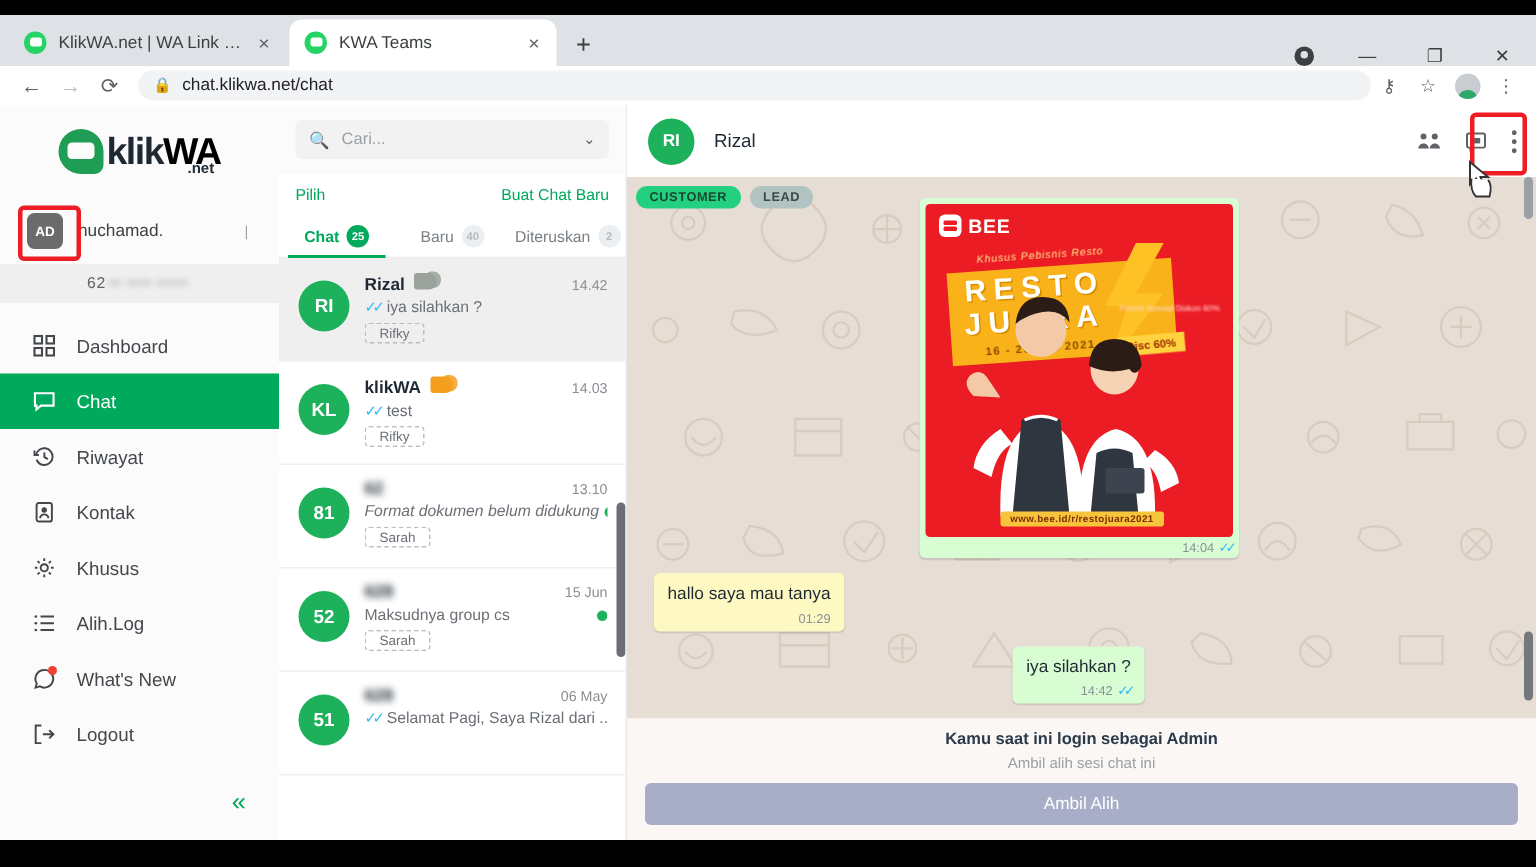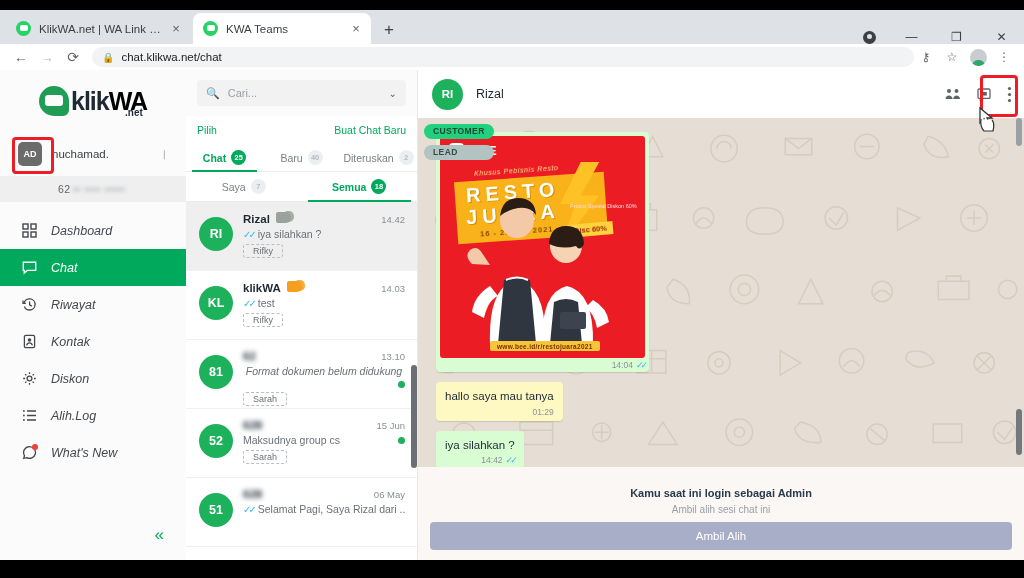--- a/index.html
+++ b/index.html
@@ -165,21 +165,21 @@
   .user-sub {
     height: 26px; background: #efefef;
     display: flex; align-items: center; padding-left: 58px;
     font-size: 10.5px; color: #5f6368; letter-spacing: 0.5px;
   }
   .sub-blur {
     display: inline-block; margin-left: 2px;
     filter: blur(2.2px); color: #9aa0a6;
   }
 
-  .nav { margin-top: 10px; font-style: italic; }
+  .nav { margin-top: 10px; }
   .nav-item {
     height: 37px; display: flex; align-items: center;
     gap: 14px; padding-left: 21px;
     font-size: 12.5px; color: #44484c;
     position: relative;
   }
   .nav-item.active { background: #00a95c; color: #fff; }
   .nav-ico {
     width: 16px; height: 16px; flex: 0 0 16px;
     display: flex; align-items: center; justify-content: center;
@@ -293,21 +293,21 @@
   }
   .ci-time {
     margin-left: auto; font-size: 9.5px; color: #8a8f94;
     white-space: nowrap;
   }
   .ci-msg {
     margin-top: 3px; font-size: 10.5px; color: #6b7076;
     display: flex; align-items: center; gap: 4px;
     white-space: nowrap; overflow: hidden;
   }
-  .ci-msg.italic { font-style: italic; flex-direction: column; }
+  .ci-msg.italic { font-style: italic; }
   .ticks { color: #34b7f1; font-size: 10px; letter-spacing: -3px; }
   .unread-dot {
     margin-left: auto; width: 7px; height: 7px; border-radius: 50%;
     background: #1eb15c; flex: 0 0 7px;
   }
   .ci-assignee {
     margin-top: 4px;
     display: inline-block;
     border: 1px dashed #b9bec3;
     border-radius: 3px;
@@ -346,36 +346,36 @@
     pointer-events: none; z-index: 6;
   }
 
   .msgarea {
     flex: 1 1 auto; position: relative; overflow: hidden;
     background-color: #e6ddd4;
   }
   .doodle { position: absolute; inset: 0; opacity: .45; }
   .tagrow {
     position: absolute; left: 6px; top: 6px;
-    display: flex; gap: 6px; z-index: 3; flex-direction: column;
+    display: flex; gap: 6px; z-index: 3;
   }
   .chip {
     border-radius: 9px; padding: 2px 9px 3px;
     font-size: 8.5px; font-weight: bold; letter-spacing: .4px;
   }
   .chip.cust { background: #22d07f; color: #164a30; }
   .chip.lead { background: #b2c4c2; color: #3c4a49; }
 
   .msgs {
     position: absolute; inset: 0; padding: 14px 22px 8px 18px;
     display: flex; flex-direction: column; gap: 10px;
     z-index: 2;
   }
   .row { display: flex; }
-  .row.out { justify-content: flex-start; }
+  .row.out { justify-content: center; }
   .bubble {
     max-width: 64%; border-radius: 4px;
     padding: 7px 9px 4px;
     box-shadow: 0 1px 1px rgba(0,0,0,.12);
     position: relative;
   }
   .bubble.in { background: #fef9c3; }
   .bubble.out { background: #d9fdd3; }
   .bubble-text { font-size: 11.5px; color: #1f2933; line-height: 1.35; }
   .meta {
@@ -470,21 +470,21 @@
     z-index: 5;
   }
   .msg-scrollbar-bot {
     position: absolute; right: 2px; bottom: 12px;
     width: 6px; height: 46px; background: #74787c; border-radius: 3px;
     z-index: 5;
   }
 
   .takeover {
     flex: 0 0 73px; background: #faf7f5;
-    padding: 20px 12px 10px; text-align: center;
+    padding: 8px 12px 10px; text-align: center;
     position: relative; z-index: 4;
   }
   .to-title { font-size: 11px; font-weight: bold; color: #2b3a4a; }
   .to-sub { font-size: 10px; color: #9aa0a6; margin-top: 5px; }
   .to-btn {
     margin-top: 7px; height: 28px; border-radius: 4px;
     background: #a9aec8; color: #fff;
     display: flex; align-items: center; justify-content: center;
     font-size: 11.5px;
   }
@@ -603,21 +603,21 @@
           <span>Kontak</span>
         </div>
 
         <div class="nav-item">
           <span class="nav-ico">
             <svg width="15" height="15" viewBox="0 0 15 15" fill="none" stroke="currentColor" stroke-width="1.3">
               <circle cx="7.5" cy="7.5" r="2.4"></circle>
               <path d="M7.5 1.2v1.8M7.5 12v1.8M1.2 7.5h1.8M12 7.5h1.8M3.1 3.1l1.3 1.3M10.6 10.6l1.3 1.3M11.9 3.1l-1.3 1.3M4.4 10.6l-1.3 1.3"></path>
             </svg>
           </span>
-          <span>Diskon</span>
+          <span>Khusus</span>
         </div>
 
         <div class="nav-item">
           <span class="nav-ico">
             <svg width="15" height="15" viewBox="0 0 15 15" fill="none" stroke="currentColor" stroke-width="1.4">
               <path d="M5 3h9M5 7.5h9M5 12h9"></path>
               <circle cx="1.9" cy="3" r=".9" fill="currentColor" stroke="none"></circle>
               <circle cx="1.9" cy="7.5" r=".9" fill="currentColor" stroke="none"></circle>
               <circle cx="1.9" cy="12" r=".9" fill="currentColor" stroke="none"></circle>
             </svg>
@@ -628,20 +628,29 @@
         <div class="nav-item">
           <span class="nav-ico">
             <svg width="15" height="15" viewBox="0 0 15 15" fill="none" stroke="currentColor" stroke-width="1.3">
               <path d="M7.5 1.6a5.9 5.9 0 0 0-5 9l-.8 2.8 2.9-.8a5.9 5.9 0 1 0 2.9-11z"></path>
             </svg>
             <span class="whatsnew-dot"></span>
           </span>
           <span>What's New</span>
         </div>
 
+        <div class="nav-item">
+          <span class="nav-ico">
+            <svg width="15" height="15" viewBox="0 0 15 15" fill="none" stroke="currentColor" stroke-width="1.3">
+              <path d="M5.6 1.6H1.8v11.8h3.8"></path>
+                <path d="M6.6 7.5h7M10.8 4.8l2.8 2.7-2.8 2.7"></path>
+            </svg>
+          </span>
+          <span>Logout</span>
+        </div>
       </div>
 
       <div class="collapse-row">
         <span class="collapse-btn">«</span>
       </div>
     </div>
 
     <div class="listpanel">
 
       <div class="search-wrap">
@@ -665,30 +674,20 @@
         <div class="tab-item">
           <span>Baru</span>
           <span class="badge grey">40</span>
         </div>
         <div class="tab-item">
           <span>Diteruskan</span>
           <span class="badge grey">2</span>
         </div>
       </div>
 
-      <div class="tabs-row2">
-        <div class="tab-item">
-          <span>Saya</span>
-          <span class="badge grey">7</span>
-        </div>
-        <div class="tab-item sel">
-          <span>Semua</span>
-          <span class="badge green">18</span>
-        </div>
-      </div>
 
       <div class="chatlist">
 
         <div class="chat-item sel">
           <span class="ci-avatar">RI</span>
           <div class="ci-body">
             <div class="ci-top">
               <span class="ci-name">Rizal</span>
               <span class="ci-tag grey"></span>
               <span class="ci-time">14.42</span>

